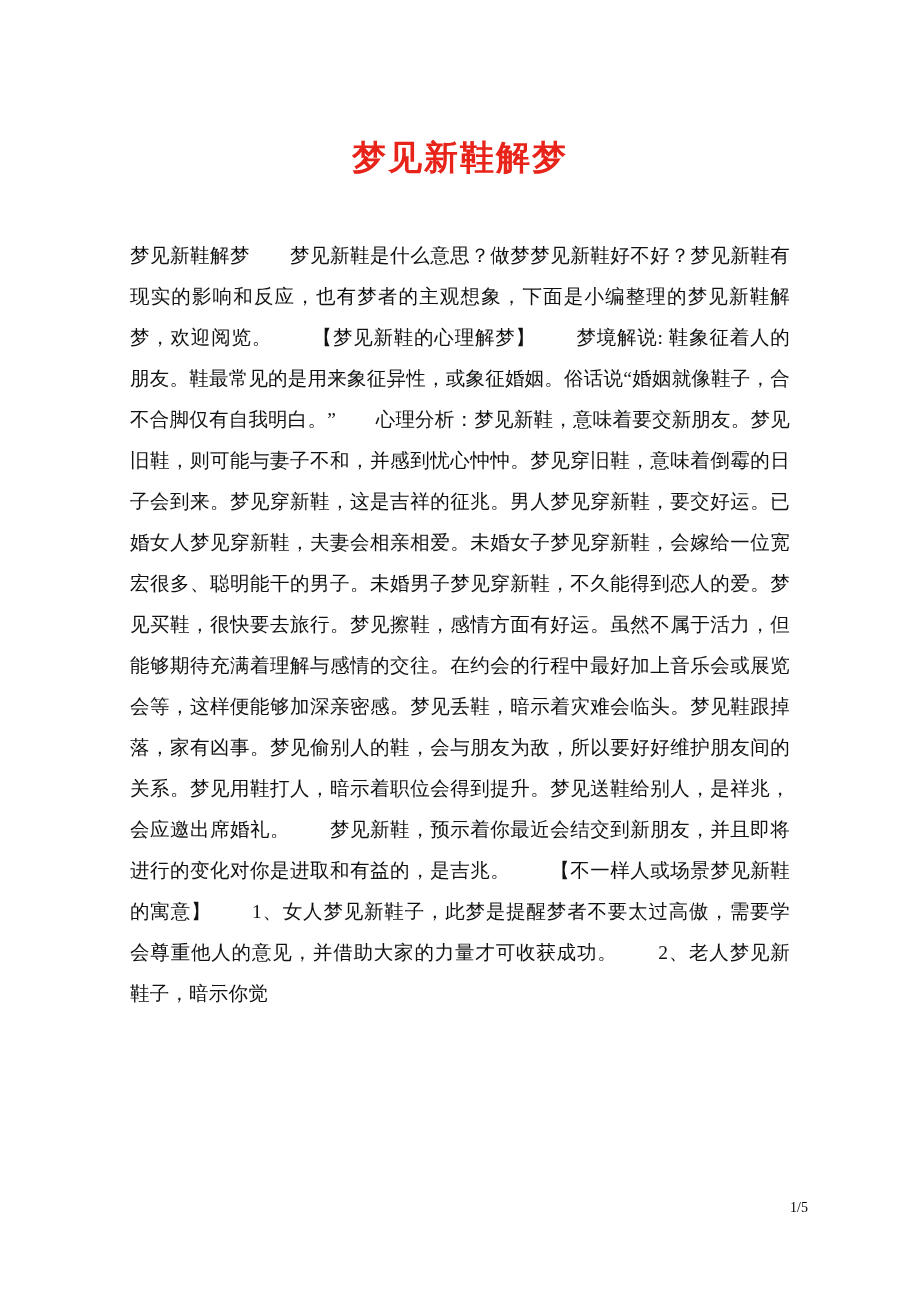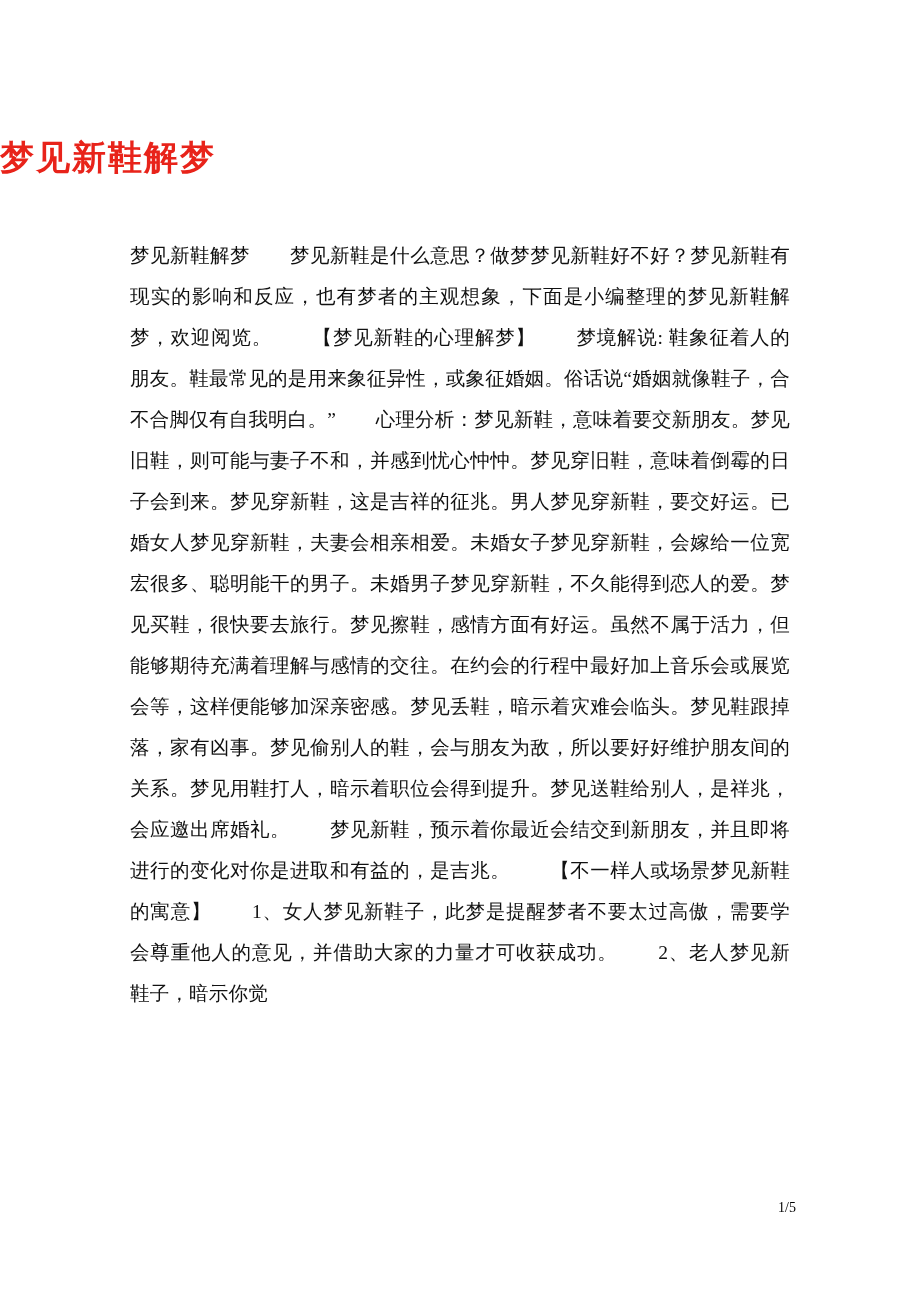--- a/index.html
+++ b/index.html
@@ -16,20 +16,21 @@
     overflow: hidden;
   }
   .page {
     position: relative;
     width: 920px;
     height: 1302px;
     box-sizing: border-box;
     padding: 0;
   }
   .doc-title {
+    text-align: center;
     color: #e8231a;
     font-size: 34px;
     font-weight: bold;
     letter-spacing: 2px;
     margin: 0;
     padding-top: 138px;
     line-height: 1.2;
     font-family: "Liberation Serif", "DejaVu Serif", serif;
   }
   .body-block {
@@ -42,21 +43,21 @@
     text-justify: inter-ideograph;
     color: #111111;
     letter-spacing: 0.2px;
   }
   .body-block p {
     margin: 0;
     text-indent: 0;
   }
   .page-number {
     position: absolute;
-    right: 124px;
+    right: 112px;
     bottom: 86px;
     font-size: 14px;
     color: #000000;
     font-family: "Liberation Serif", "DejaVu Serif", serif;
   }
   .page-number .sep {
     font-size: 14px;
   }
 </style>
 </head>

